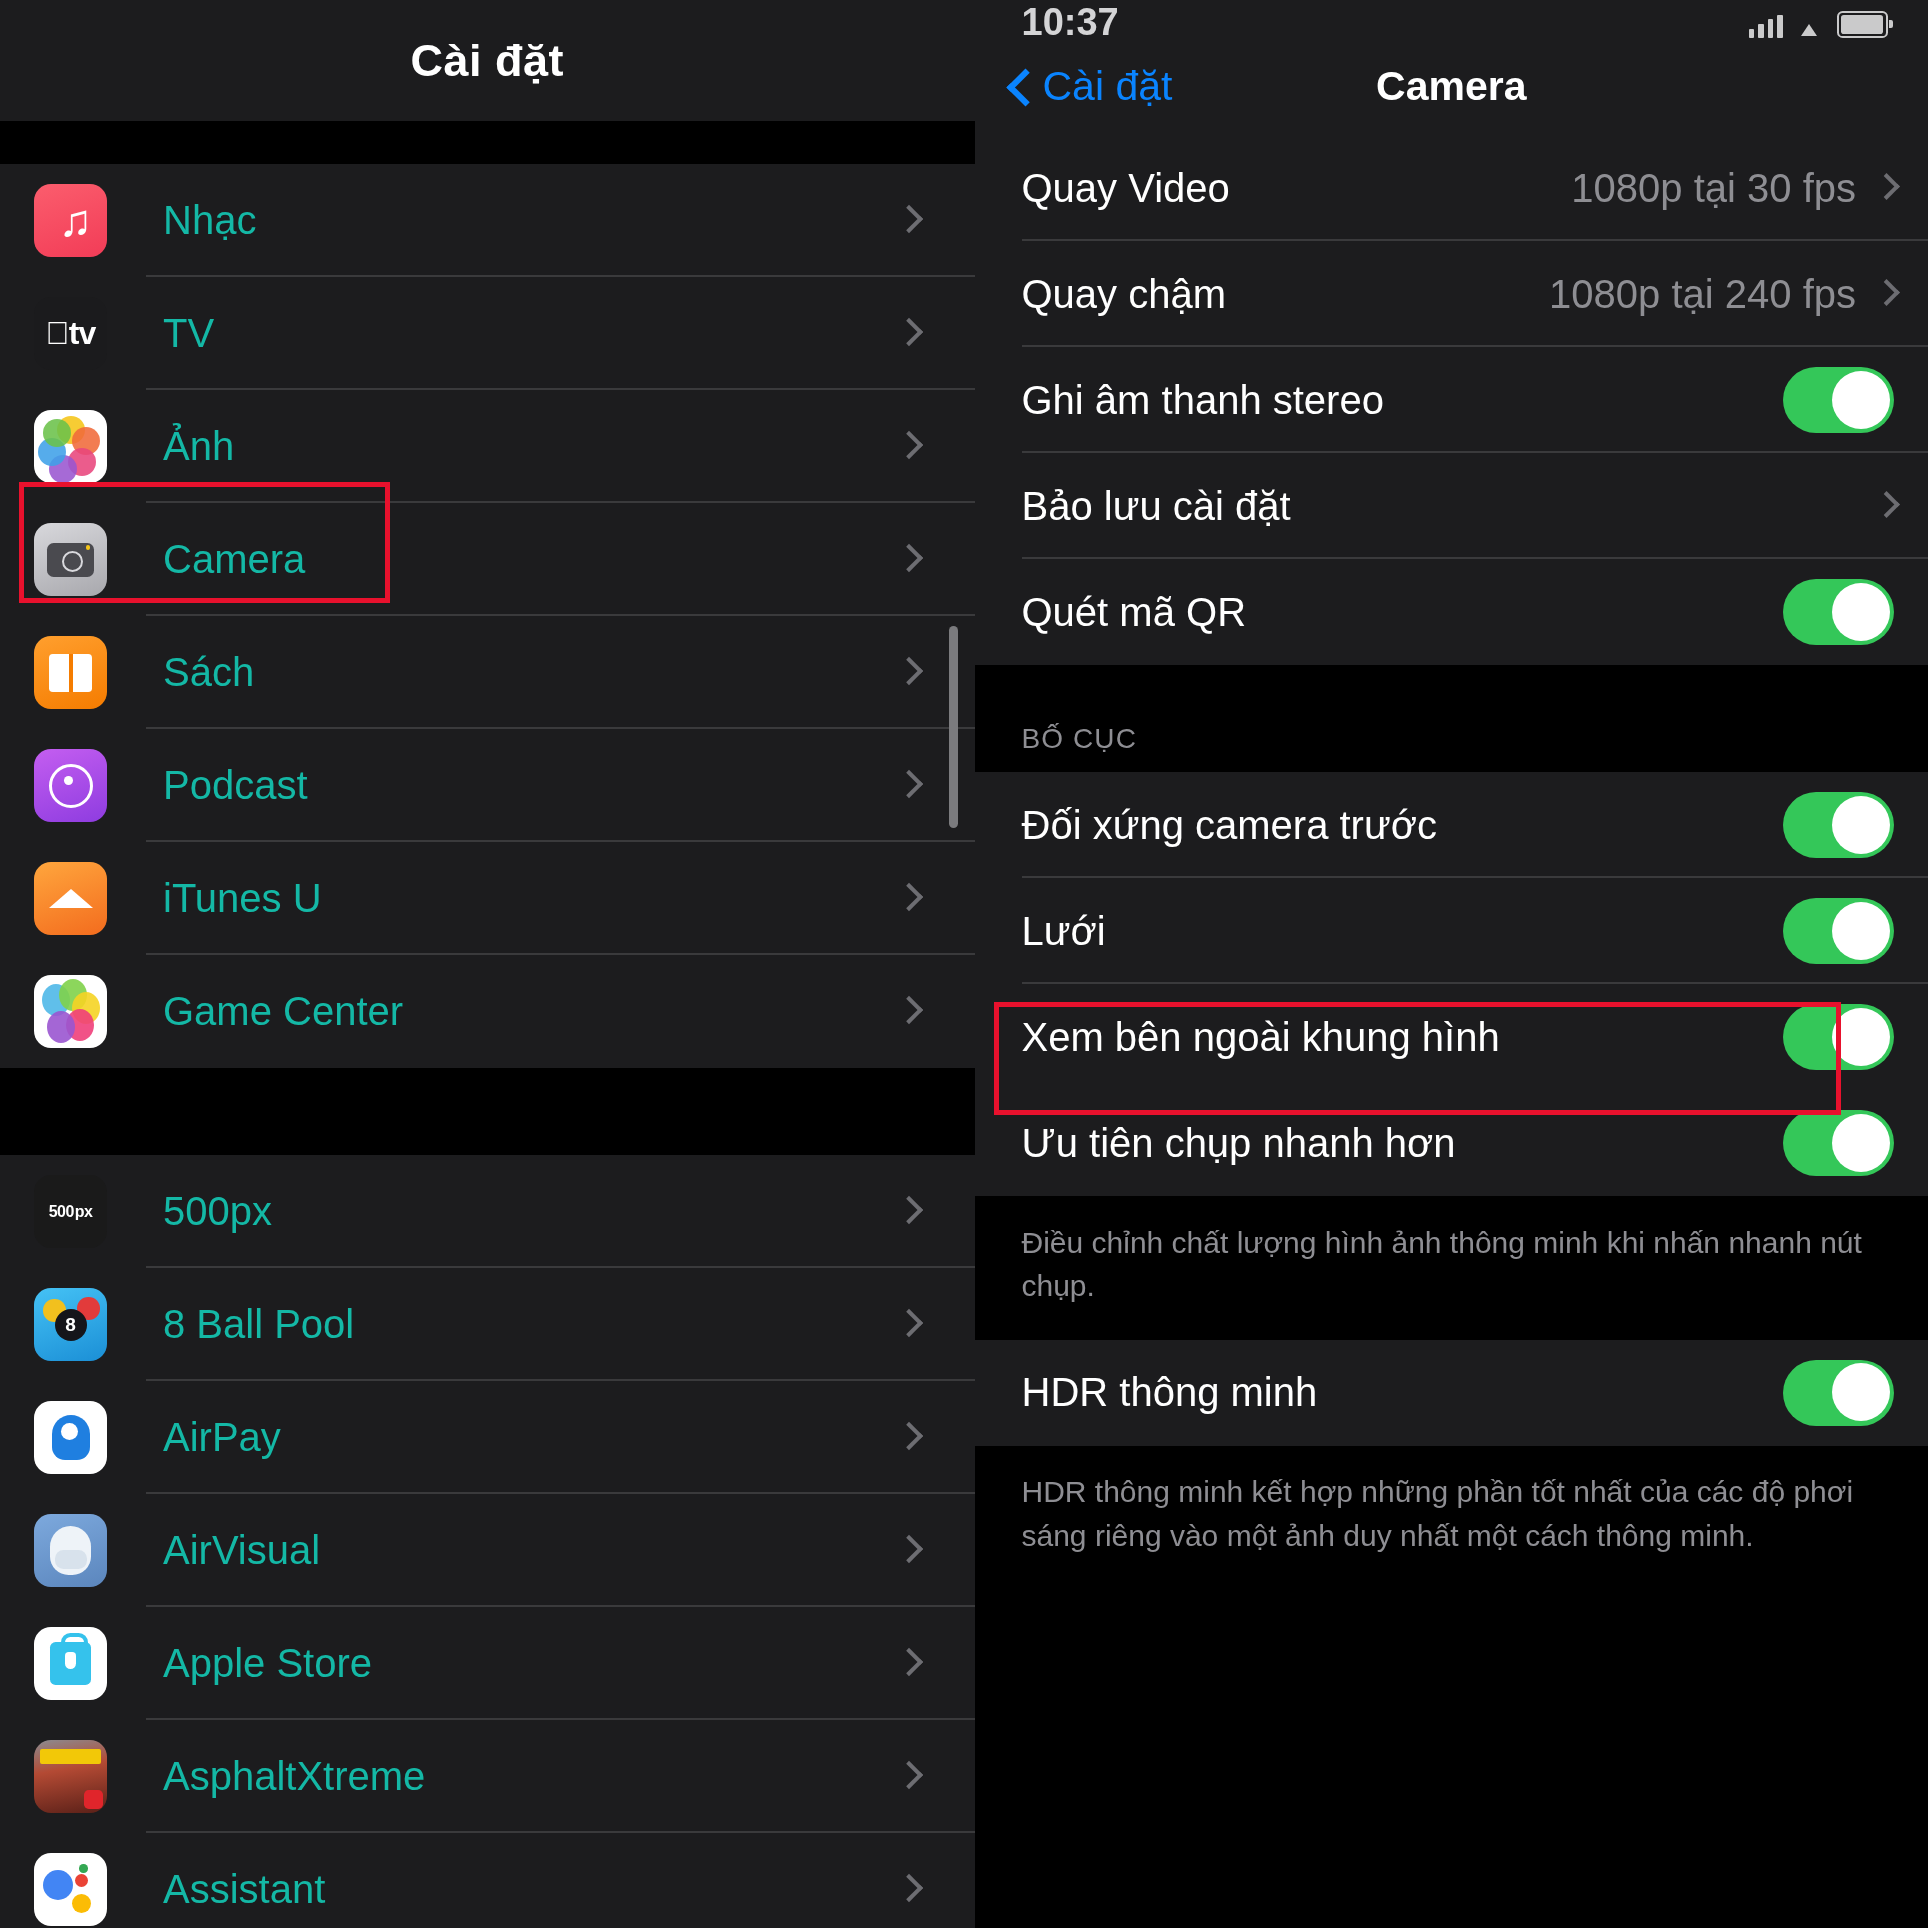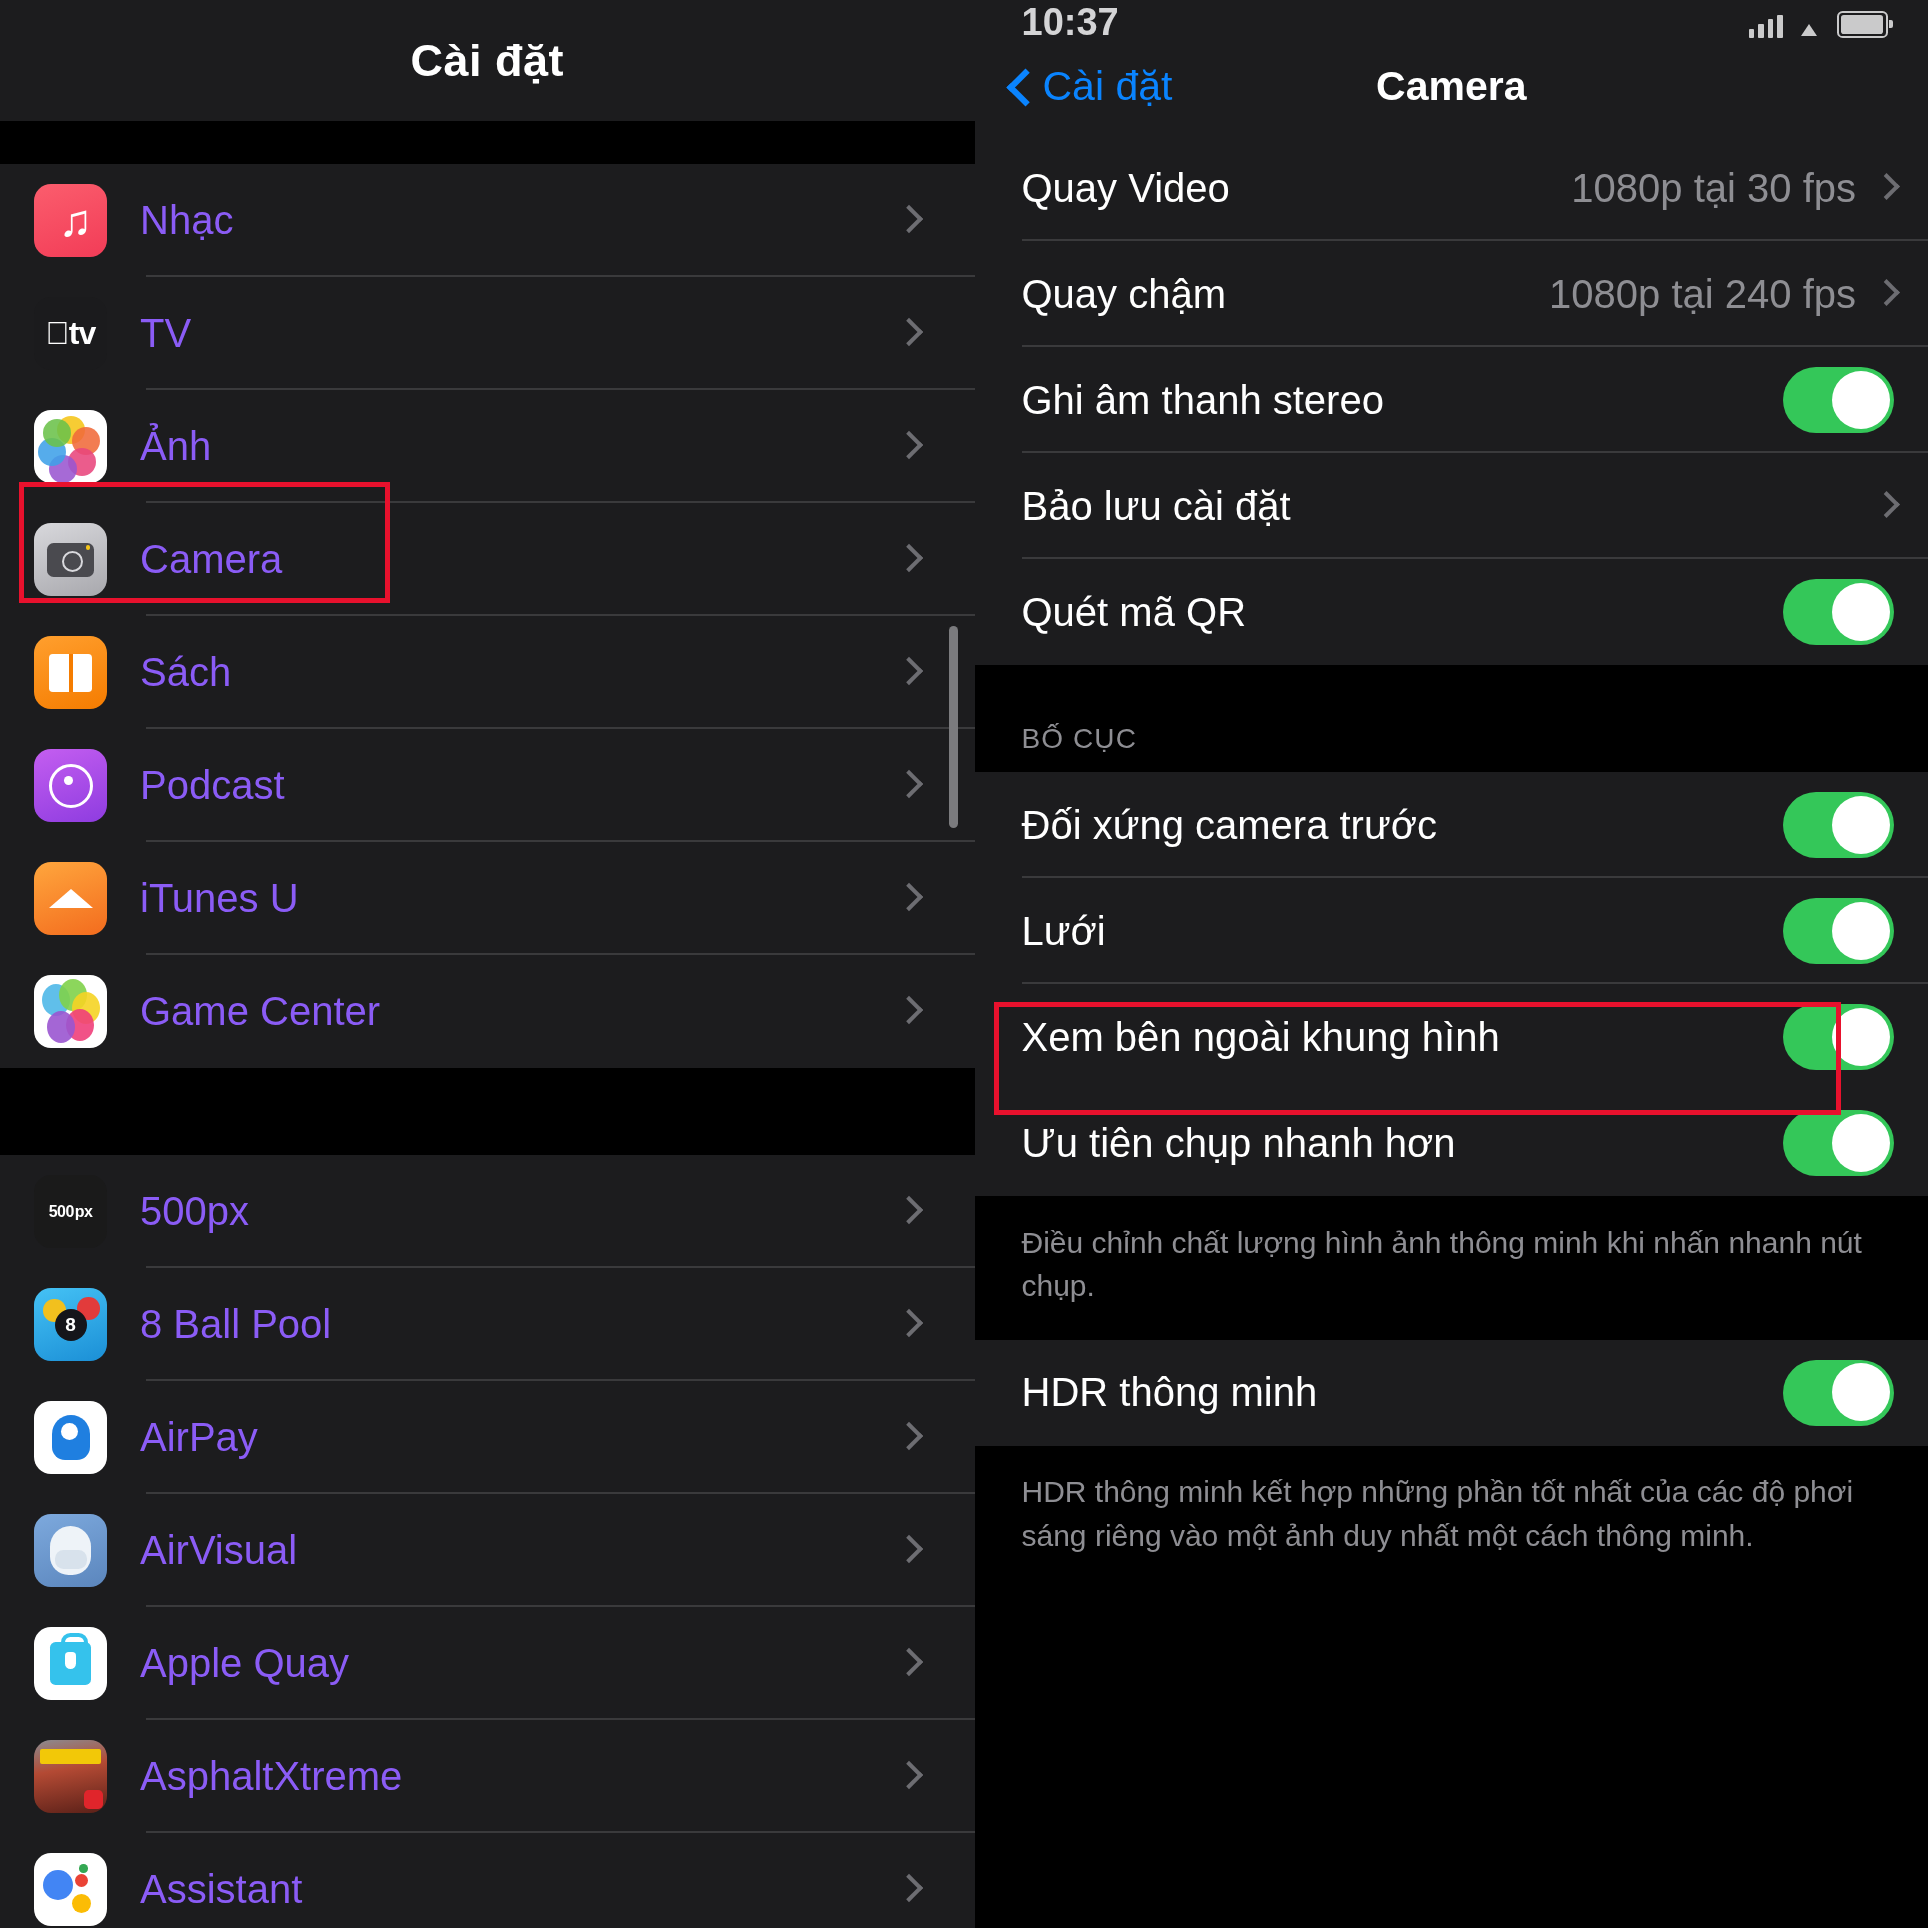--- a/index.html
+++ b/index.html
@@ -68,22 +68,22 @@
   }
   .app-icon {
     width: 73px;
     height: 73px;
     border-radius: 17px;
     flex: 0 0 auto;
     overflow: hidden;
     position: relative;
   }
   .srow .label {
-    margin-left: 33px;
-    color: #8b5cf6;
+    margin-left: 56px;
+    color: #14b8a6;
     font-size: 40px;
     white-space: nowrap;
   }
   .chev {
     position: absolute;
     right: 58px;
     top: 50%;
     transform: translateY(-50%);
     width: 19px;
     height: 32px;
@@ -434,21 +434,21 @@
           </div>
         <span class="label">AirVisual</span>
         <span class="chev"></span>
         <span class="sep"></span>
       </div>
 
       <div class="srow">
         <div class="app-icon ic-applestore">
             <span class="bag"></span>
           </div>
-        <span class="label">Apple Quay</span>
+        <span class="label">Apple Store</span>
         <span class="chev"></span>
         <span class="sep"></span>
       </div>
 
       <div class="srow">
         <div class="app-icon ic-asphalt">
             <i class="w"></i>
             <i class="g"></i>
           </div>
         <span class="label">AsphaltXtreme</span>

